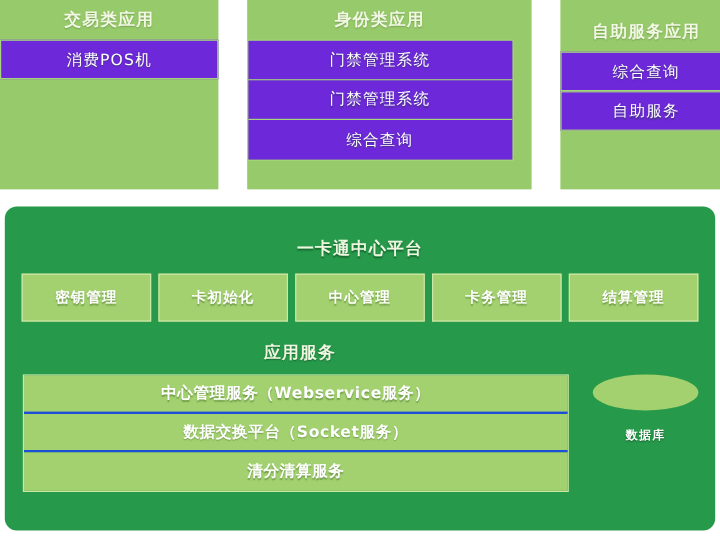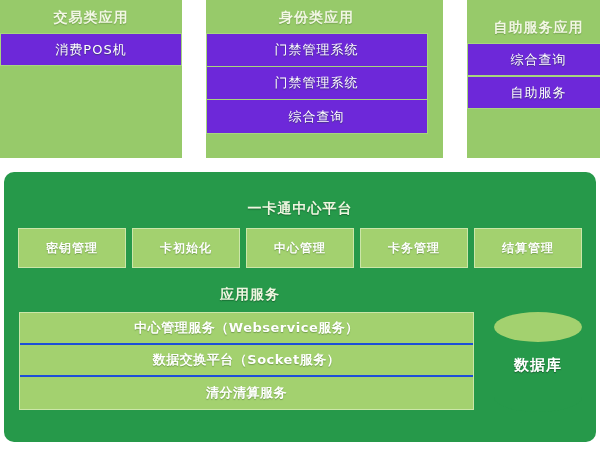--- a/index.html
+++ b/index.html
@@ -221,21 +221,21 @@
     background: #26994a;
     border-radius: 50%;
   }
   .db-label {
     position: absolute;
     left: 0;
     top: 44px;
     width: 88px;
     text-align: center;
     color: #ffffff;
-    font-size: 15px;
+    font-size: 10px;
     font-weight: bold;
     letter-spacing: 1px;
     text-shadow: 0 1px 1px rgba(10,60,25,0.6);
   }
 
   
   .bottom-strip {
     position: absolute;
     left: 0;
     top: 443px;

